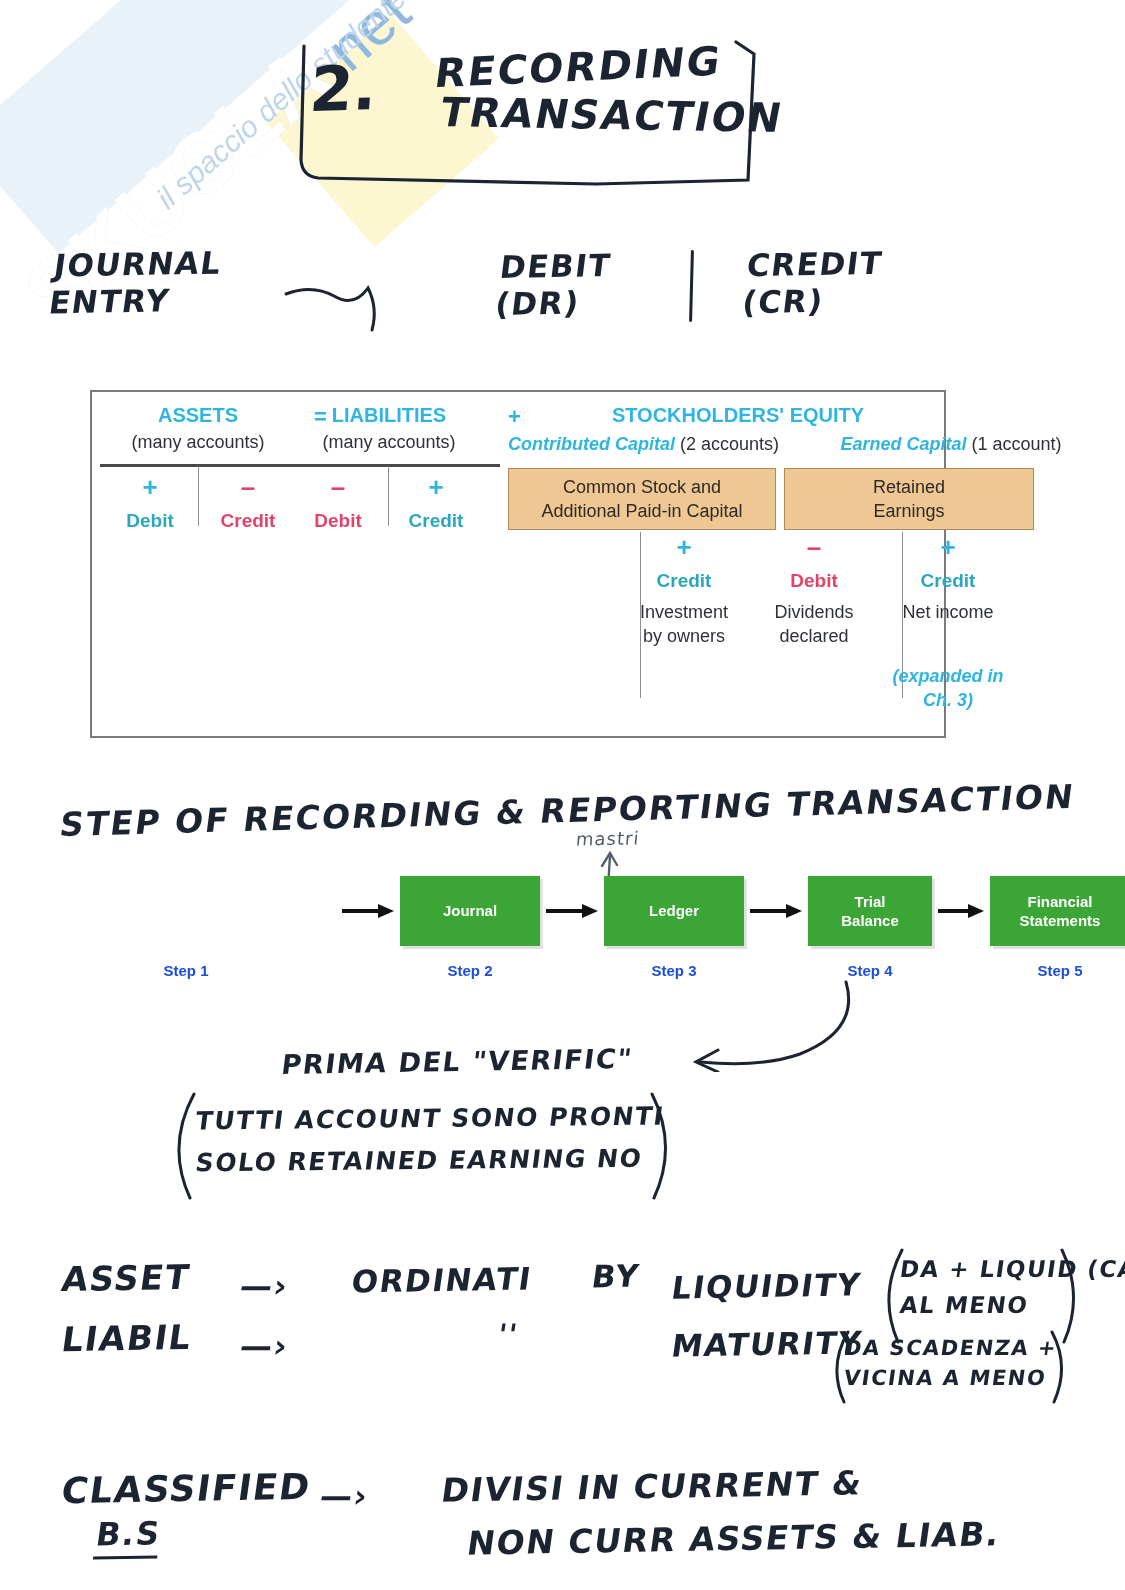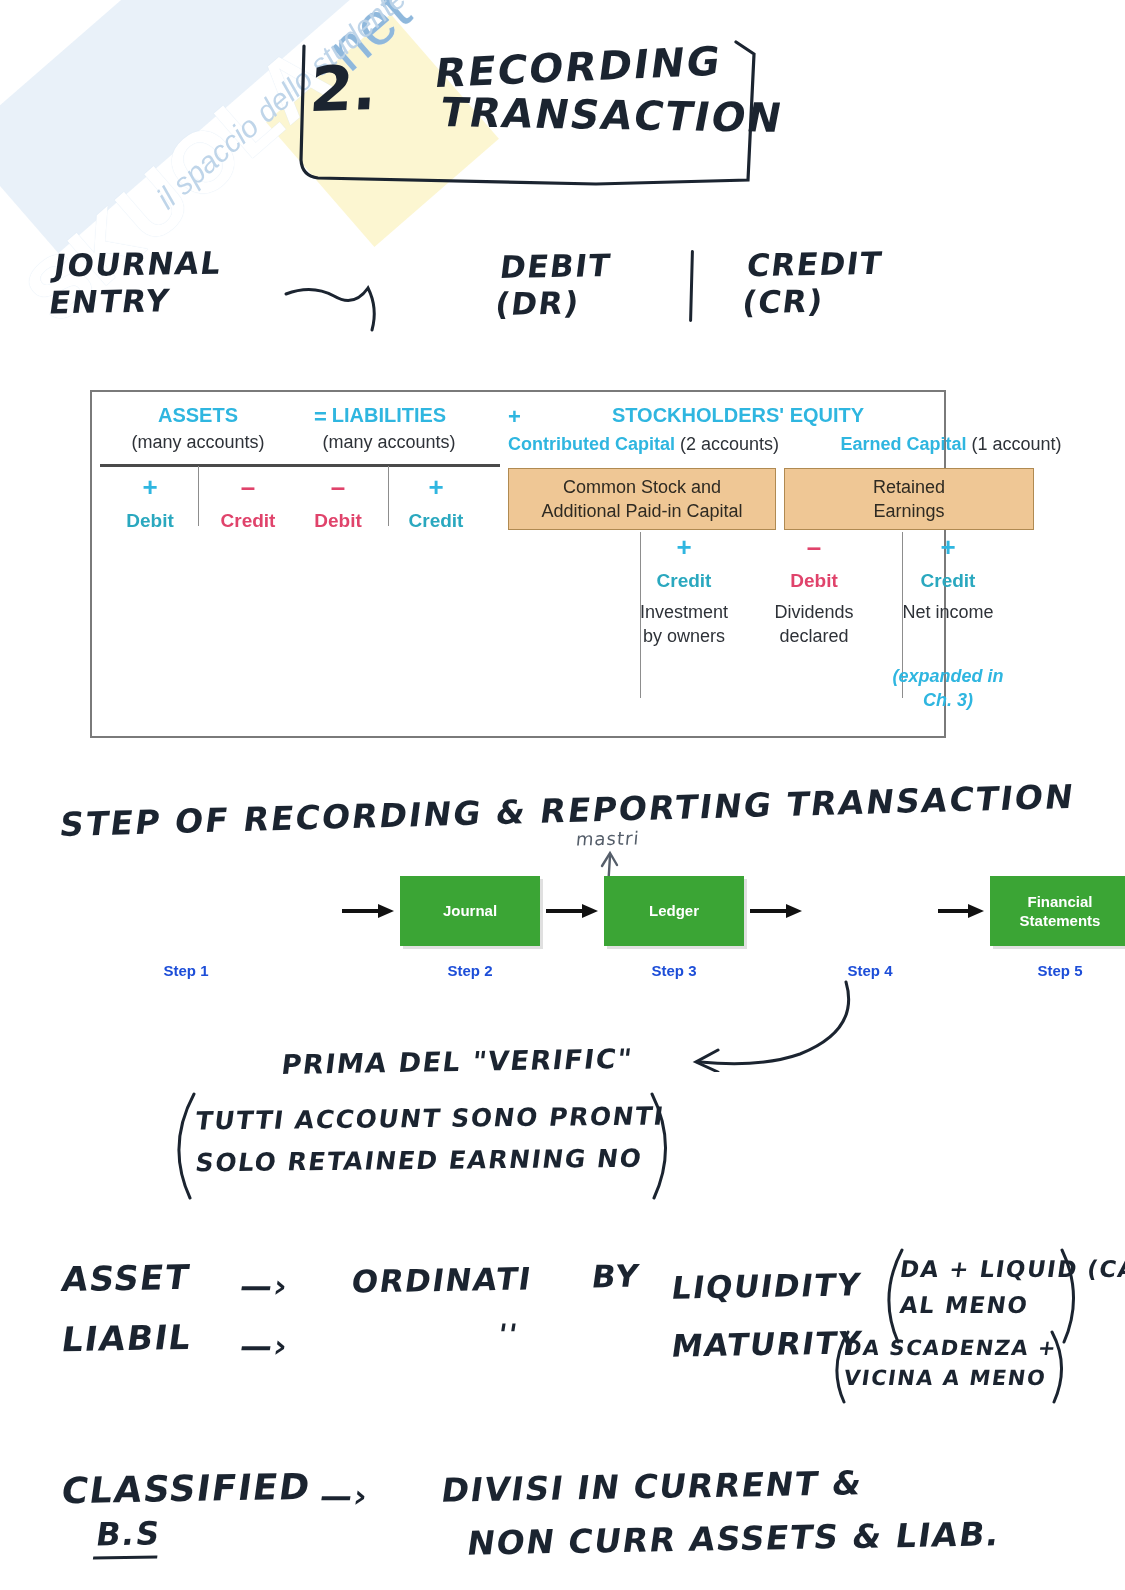--- a/index.html
+++ b/index.html
@@ -182,20 +182,21 @@
     text-align: center;
     white-space: nowrap;
   }
   .eq-op {
     position: absolute;
     font-size: 22px;
     font-weight: bold;
     color: #2fb6e0;
   }
   .eq-ital {
+    font-style: italic;
     font-weight: bold;
     color: #2fb6e0;
   }
   .rule {
     position: absolute;
     height: 3px;
     background: #4a4a4a;
   }
   .vline {
     position: absolute;
@@ -501,20 +502,24 @@
         </svg>
     </div>
     <div class="fbox" style="left:568px; width:140px;">
       <span>Ledger</span>
     </div>
     <div class="farrow" style="left:714px; width:52px;">
       <svg width="52" height="14" viewBox="0 0 52 14">
           <path d="M0 5 H36 V0 L52 7 L36 14 V9 H0 Z" fill="#111"></path>
         </svg>
     </div>
+    <div class="fbox" style="left:772px; width:124px; white-space:pre-line;">
+      <span style="white-space: pre-line;">Trial
+Balance</span>
+    </div>
     <div class="farrow" style="left:902px; width:46px;">
       <svg width="46" height="14" viewBox="0 0 46 14">
           <path d="M0 5 H30 V0 L46 7 L30 14 V9 H0 Z" fill="#111"></path>
         </svg>
     </div>
     <div class="fbox" style="left:954px; width:140px; white-space:pre-line;">
       <span style="white-space: pre-line;">Financial
 Statements</span>
     </div>
 

